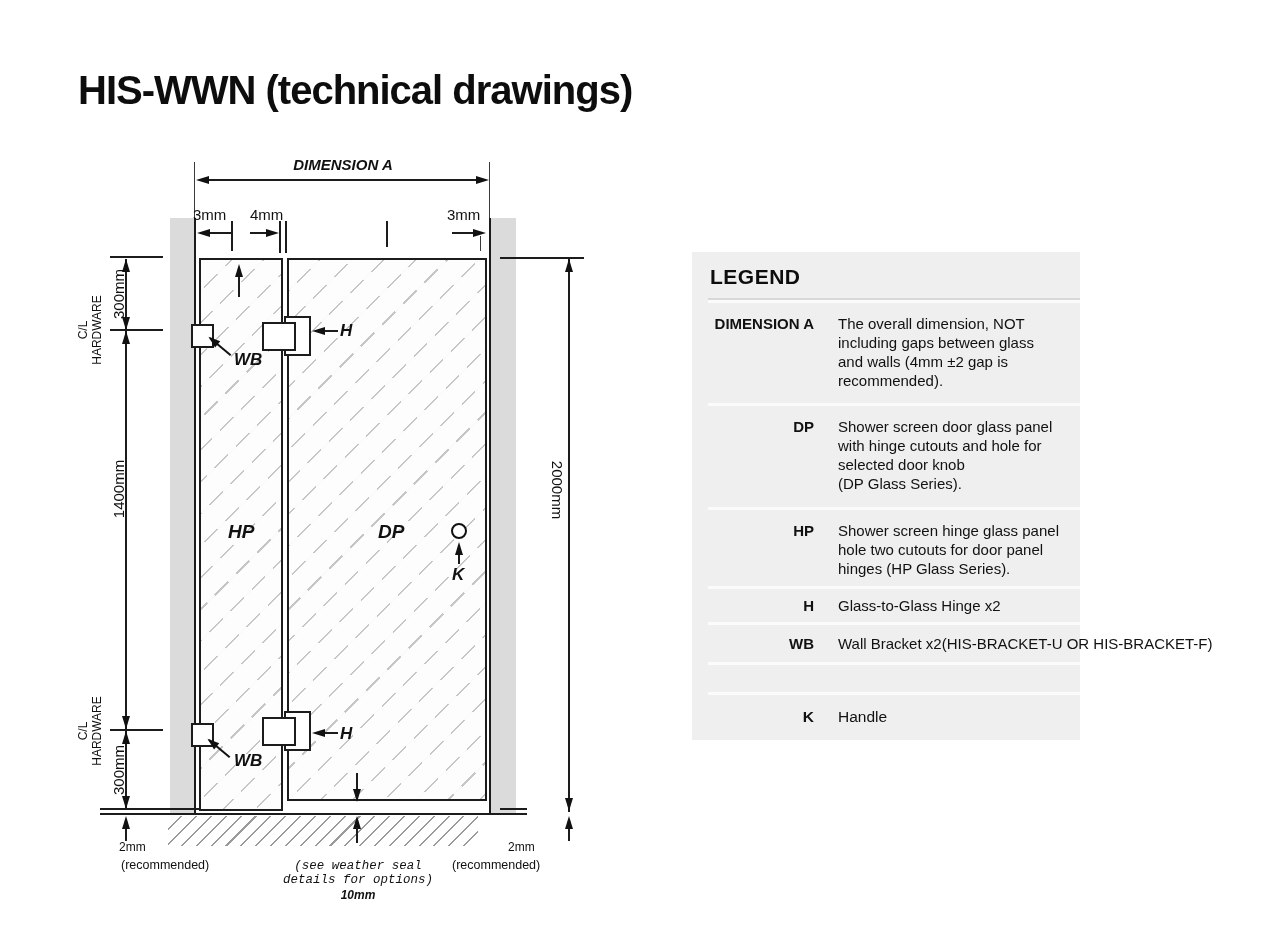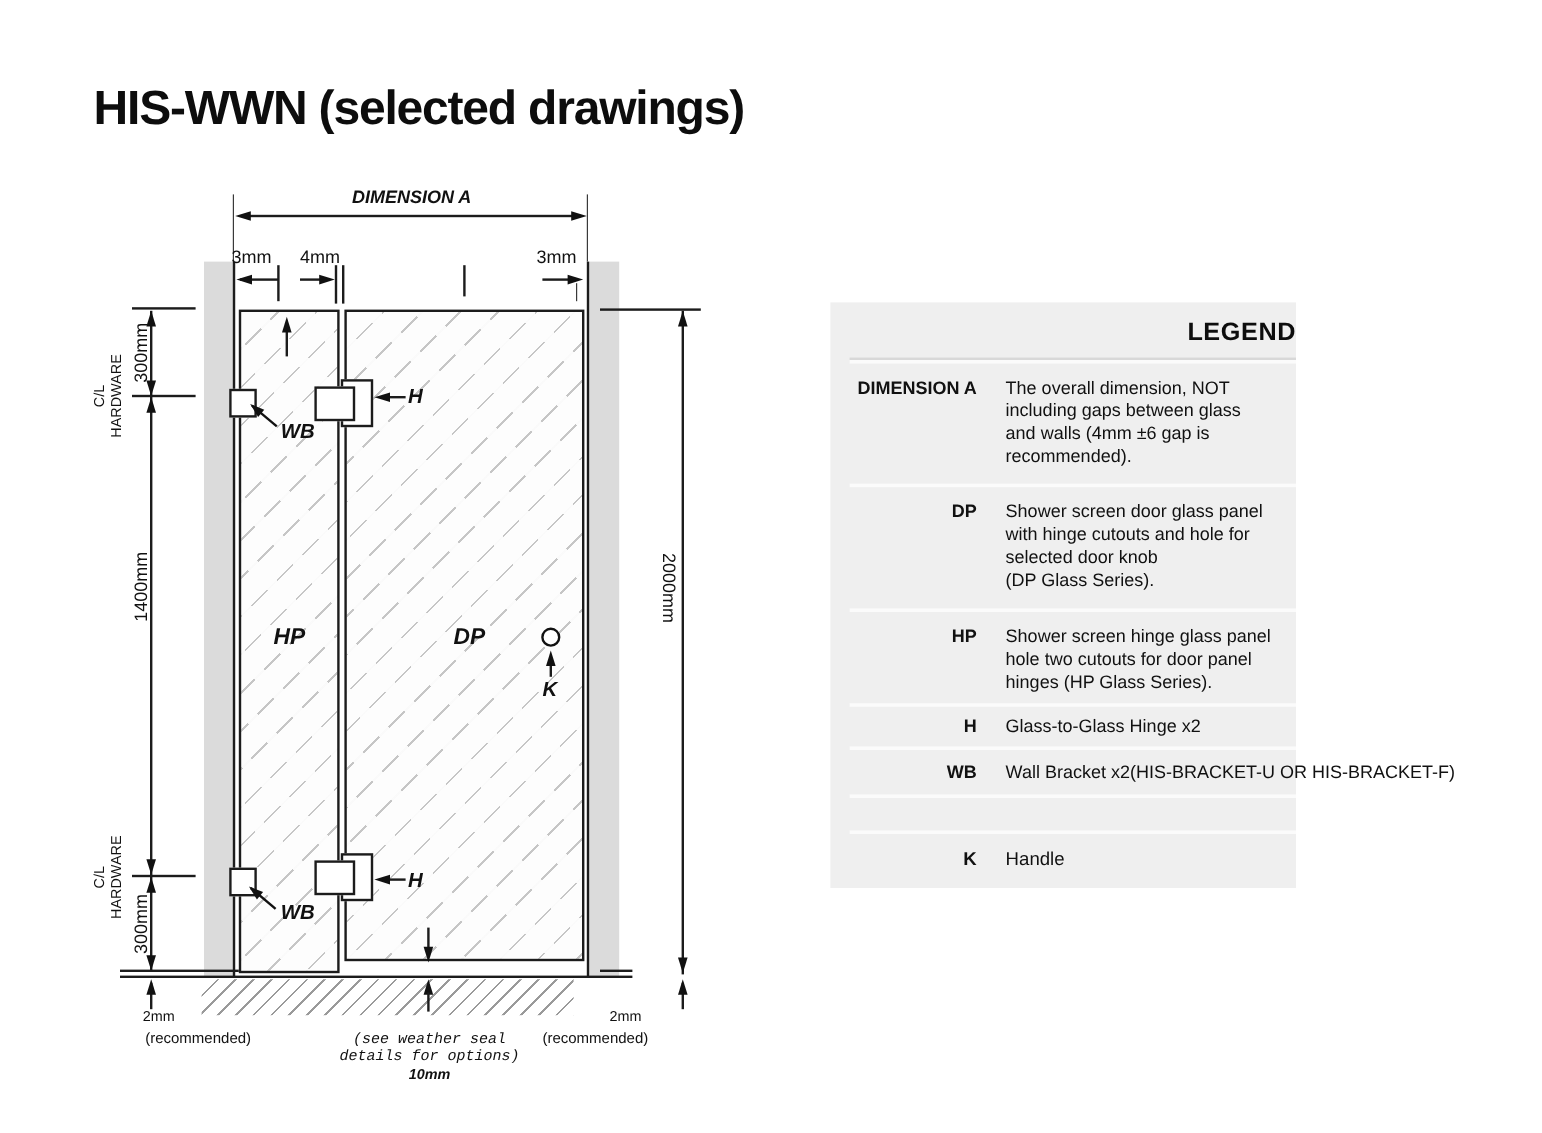--- a/index.html
+++ b/index.html
@@ -50,21 +50,21 @@
   .rot-cw  { transform:translate(-50%,-50%) rotate(90deg);  white-space:pre; }
   .cl-txt { font-size:12px; line-height:14px; text-align:center; white-space:pre-line; }
   .ctr { transform:translateX(-50%); text-align:center; }
   .pre { white-space:pre-line;font-family:Liberation Mono, monospace; }
 
   .hw { position:absolute; background:#fff; border:2px solid #1c1c1c; }
   .knob { position:absolute; width:16px; height:16px; border:2px solid #111; border-radius:50%; background:#fff; }
 
   
   .legend { position:absolute; left:692px; top:252px; width:388px; background:#efefef; padding-left:16px; }
-  .legend-title { font-size:21px; font-weight:bold; letter-spacing:.5px; padding:13px 0 9px 2px; color:#0d0d0d;text-align:right; }
+  .legend-title { font-size:21px; font-weight:bold; letter-spacing:.5px; padding:13px 0 9px 2px; color:#0d0d0d; }
   .legend-hr { height:0; border-top:2px solid #d8d8d8; margin-right:0; }
   .lrow { display:grid; grid-template-columns:106px 1fr; column-gap:24px; font-size:15px; line-height:19px; border-top:3px solid #fbfbfb; }
   .lrow:first-of-type { border-top:none; }
   .lterm { text-align:right; font-weight:bold; }
   .ldesc { white-space:pre-line; }
   .lrow.nowrap .ldesc { white-space:nowrap; overflow:visible; }
   .pv-a { padding-top:11px; padding-bottom:13px; }
   .pv-b { padding-top:11px; padding-bottom:14px; }
   .pv-c { padding-top:11px; padding-bottom:8px; }
   .pv-d { padding-top:7px; padding-bottom:7px; }
@@ -72,21 +72,21 @@
   .pv-empty { height:30px; }
   .pv-k { padding-top:12px; padding-bottom:14px; font-size:15.5px; }
   .legend-foot { position:absolute; left:692px; top:740px; width:388px; text-align:center;
     font-size:13px; font-style:italic; font-weight:600; color:#222; }
 </style>
 </head>
 <body>
 
 <div id="stage">
 
-  <div class="t page-title">HIS-WWN (selected drawings)</div>
+  <div class="t page-title">HIS-WWN (technical drawings)</div>
 
   <div class="wall" style="left:170px;top:218px;width:26px;height:596px;"></div>
   <div class="wall" style="left:491px;top:218px;width:25px;height:596px;"></div>
   <div class="line" style="left:194px;top:218px;width:2px;height:596px;"></div>
   <div class="line" style="left:489px;top:218px;width:2px;height:596px;"></div>
 
   <div class="line thin" style="left:194px;top:162px;width:1px;height:56px;"></div>
   <div class="line thin" style="left:489px;top:162px;width:1px;height:56px;"></div>
   <div class="t dimA ctr" style="left:343px;top:156px;">DIMENSION A</div>
   <div class="line" style="left:202px;top:179px;width:282px;height:2px;"></div>
@@ -195,21 +195,21 @@
   <div class="t dim-note" style="left:452px;top:858px;">(recommended)</div>
 
   <div class="legend">
     <div class="legend-title">LEGEND</div>
     <div class="legend-hr"></div>
 
     <div class="lrow pv-a">
       <div class="lterm">DIMENSION A</div>
       <div class="ldesc">The overall dimension, NOT
 including gaps between glass
-and walls (4mm ±6 gap is
+and walls (4mm ±2 gap is
 recommended).</div>
     </div>
     <div class="lrow pv-b">
       <div class="lterm">DP</div>
       <div class="ldesc">Shower screen door glass panel
 with hinge cutouts and hole for
 selected door knob
 (DP Glass Series).</div>
     </div>
     <div class="lrow pv-c">

